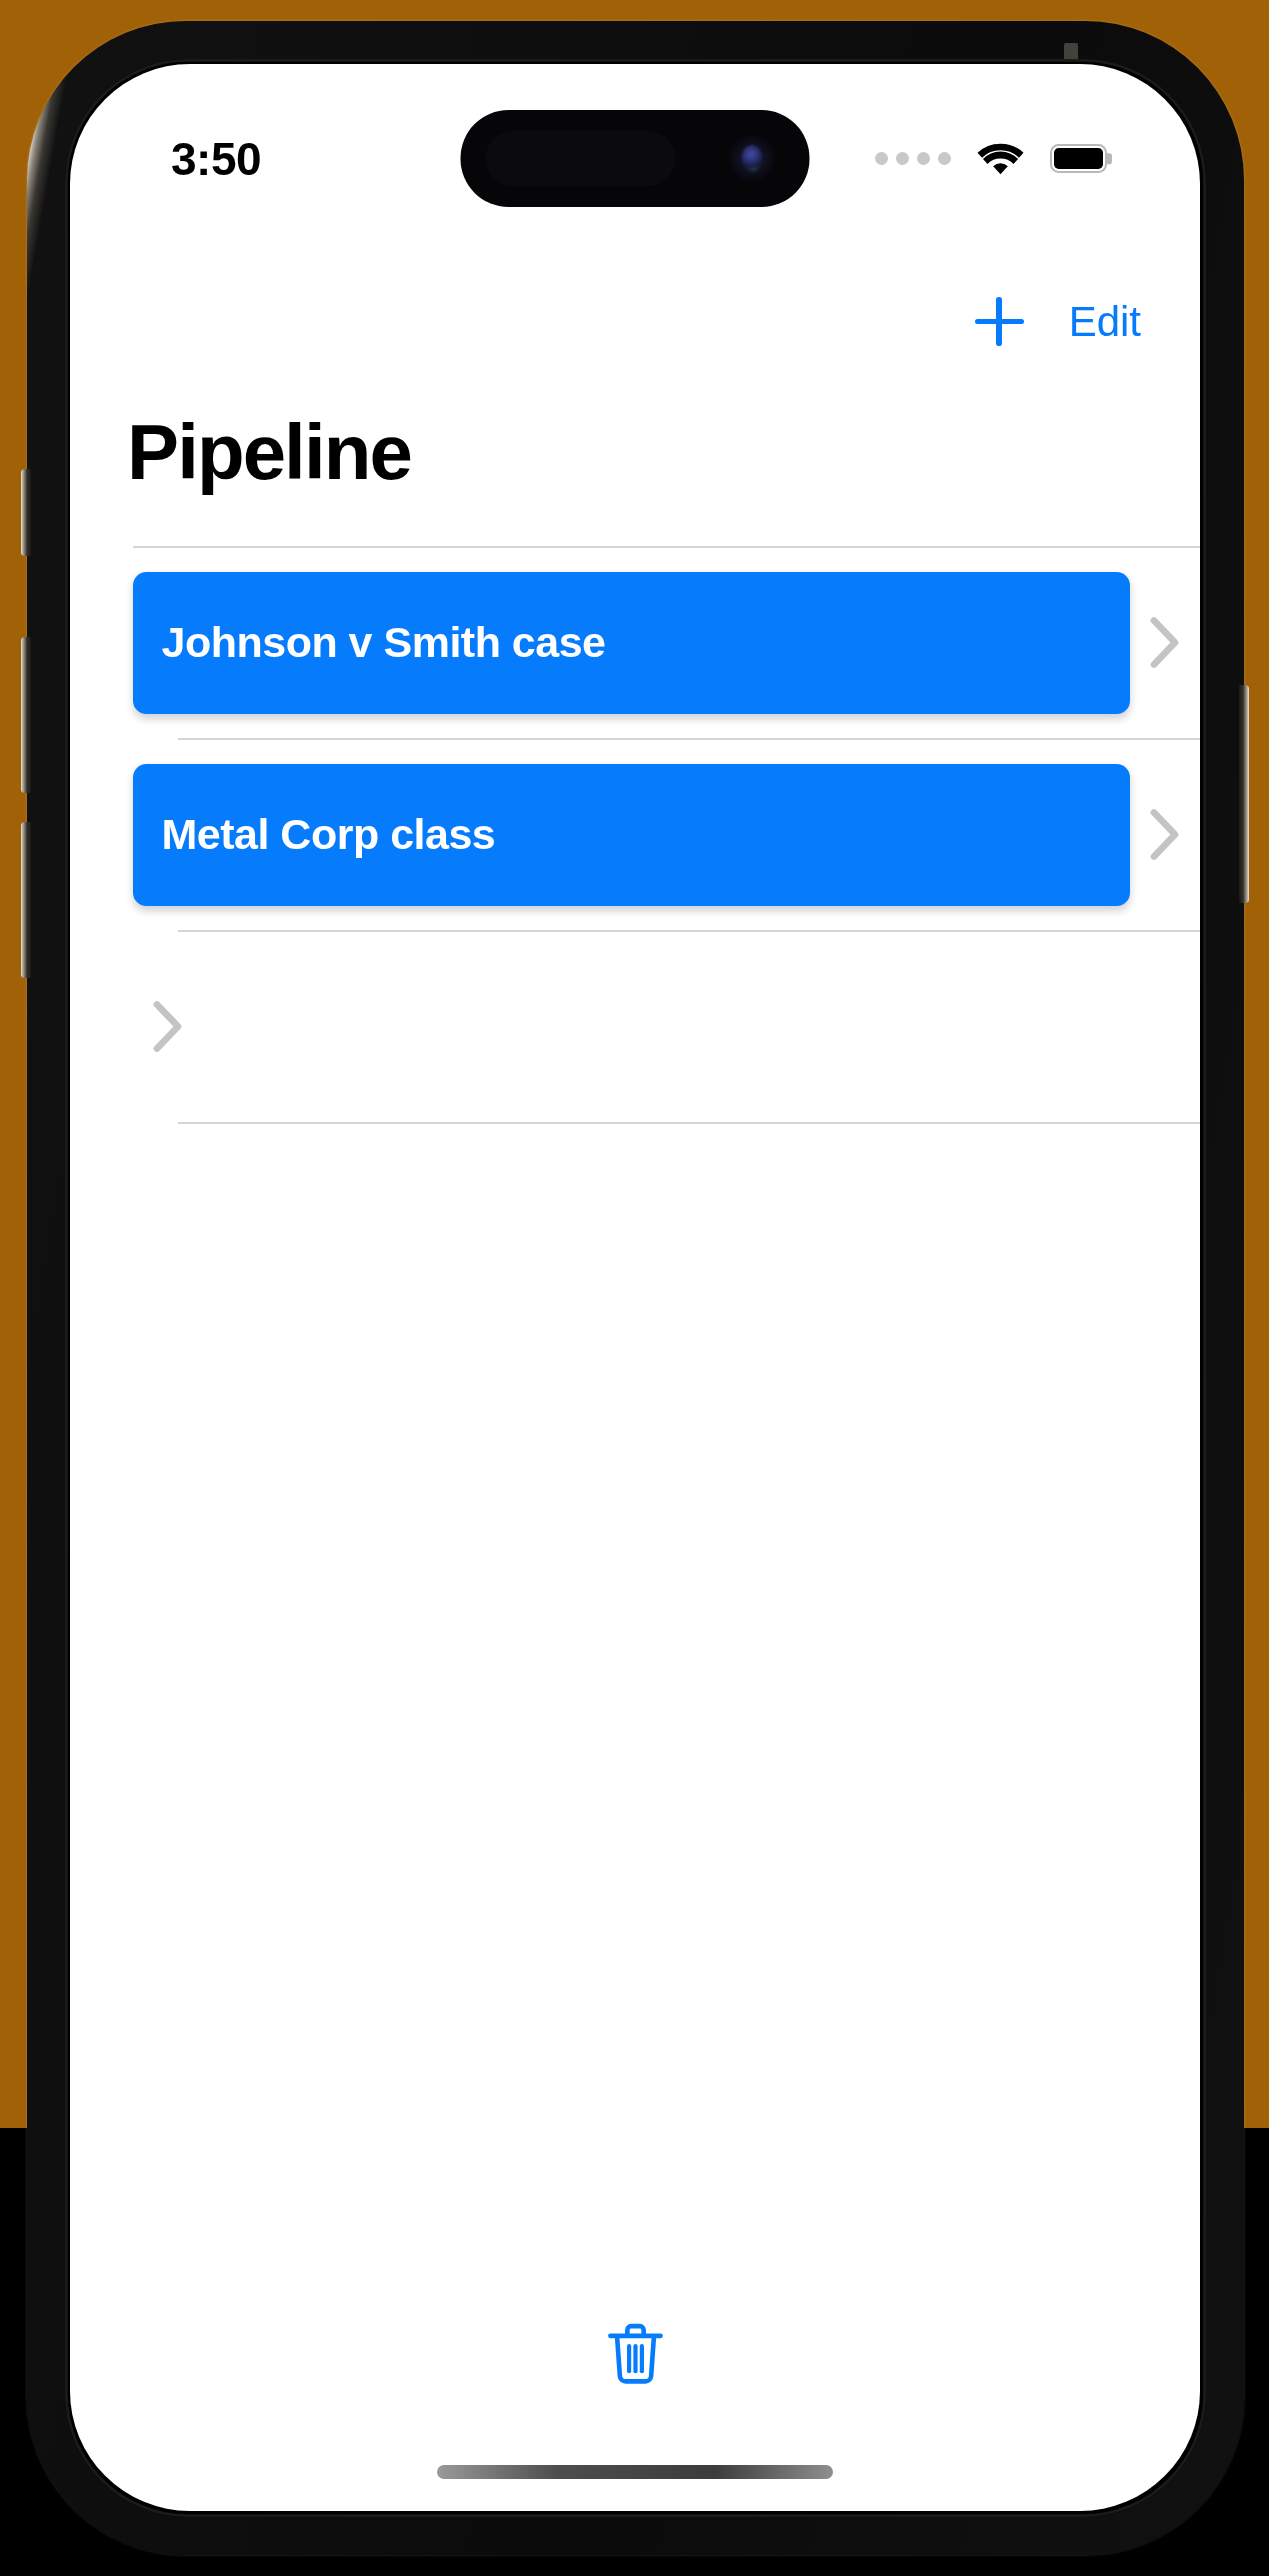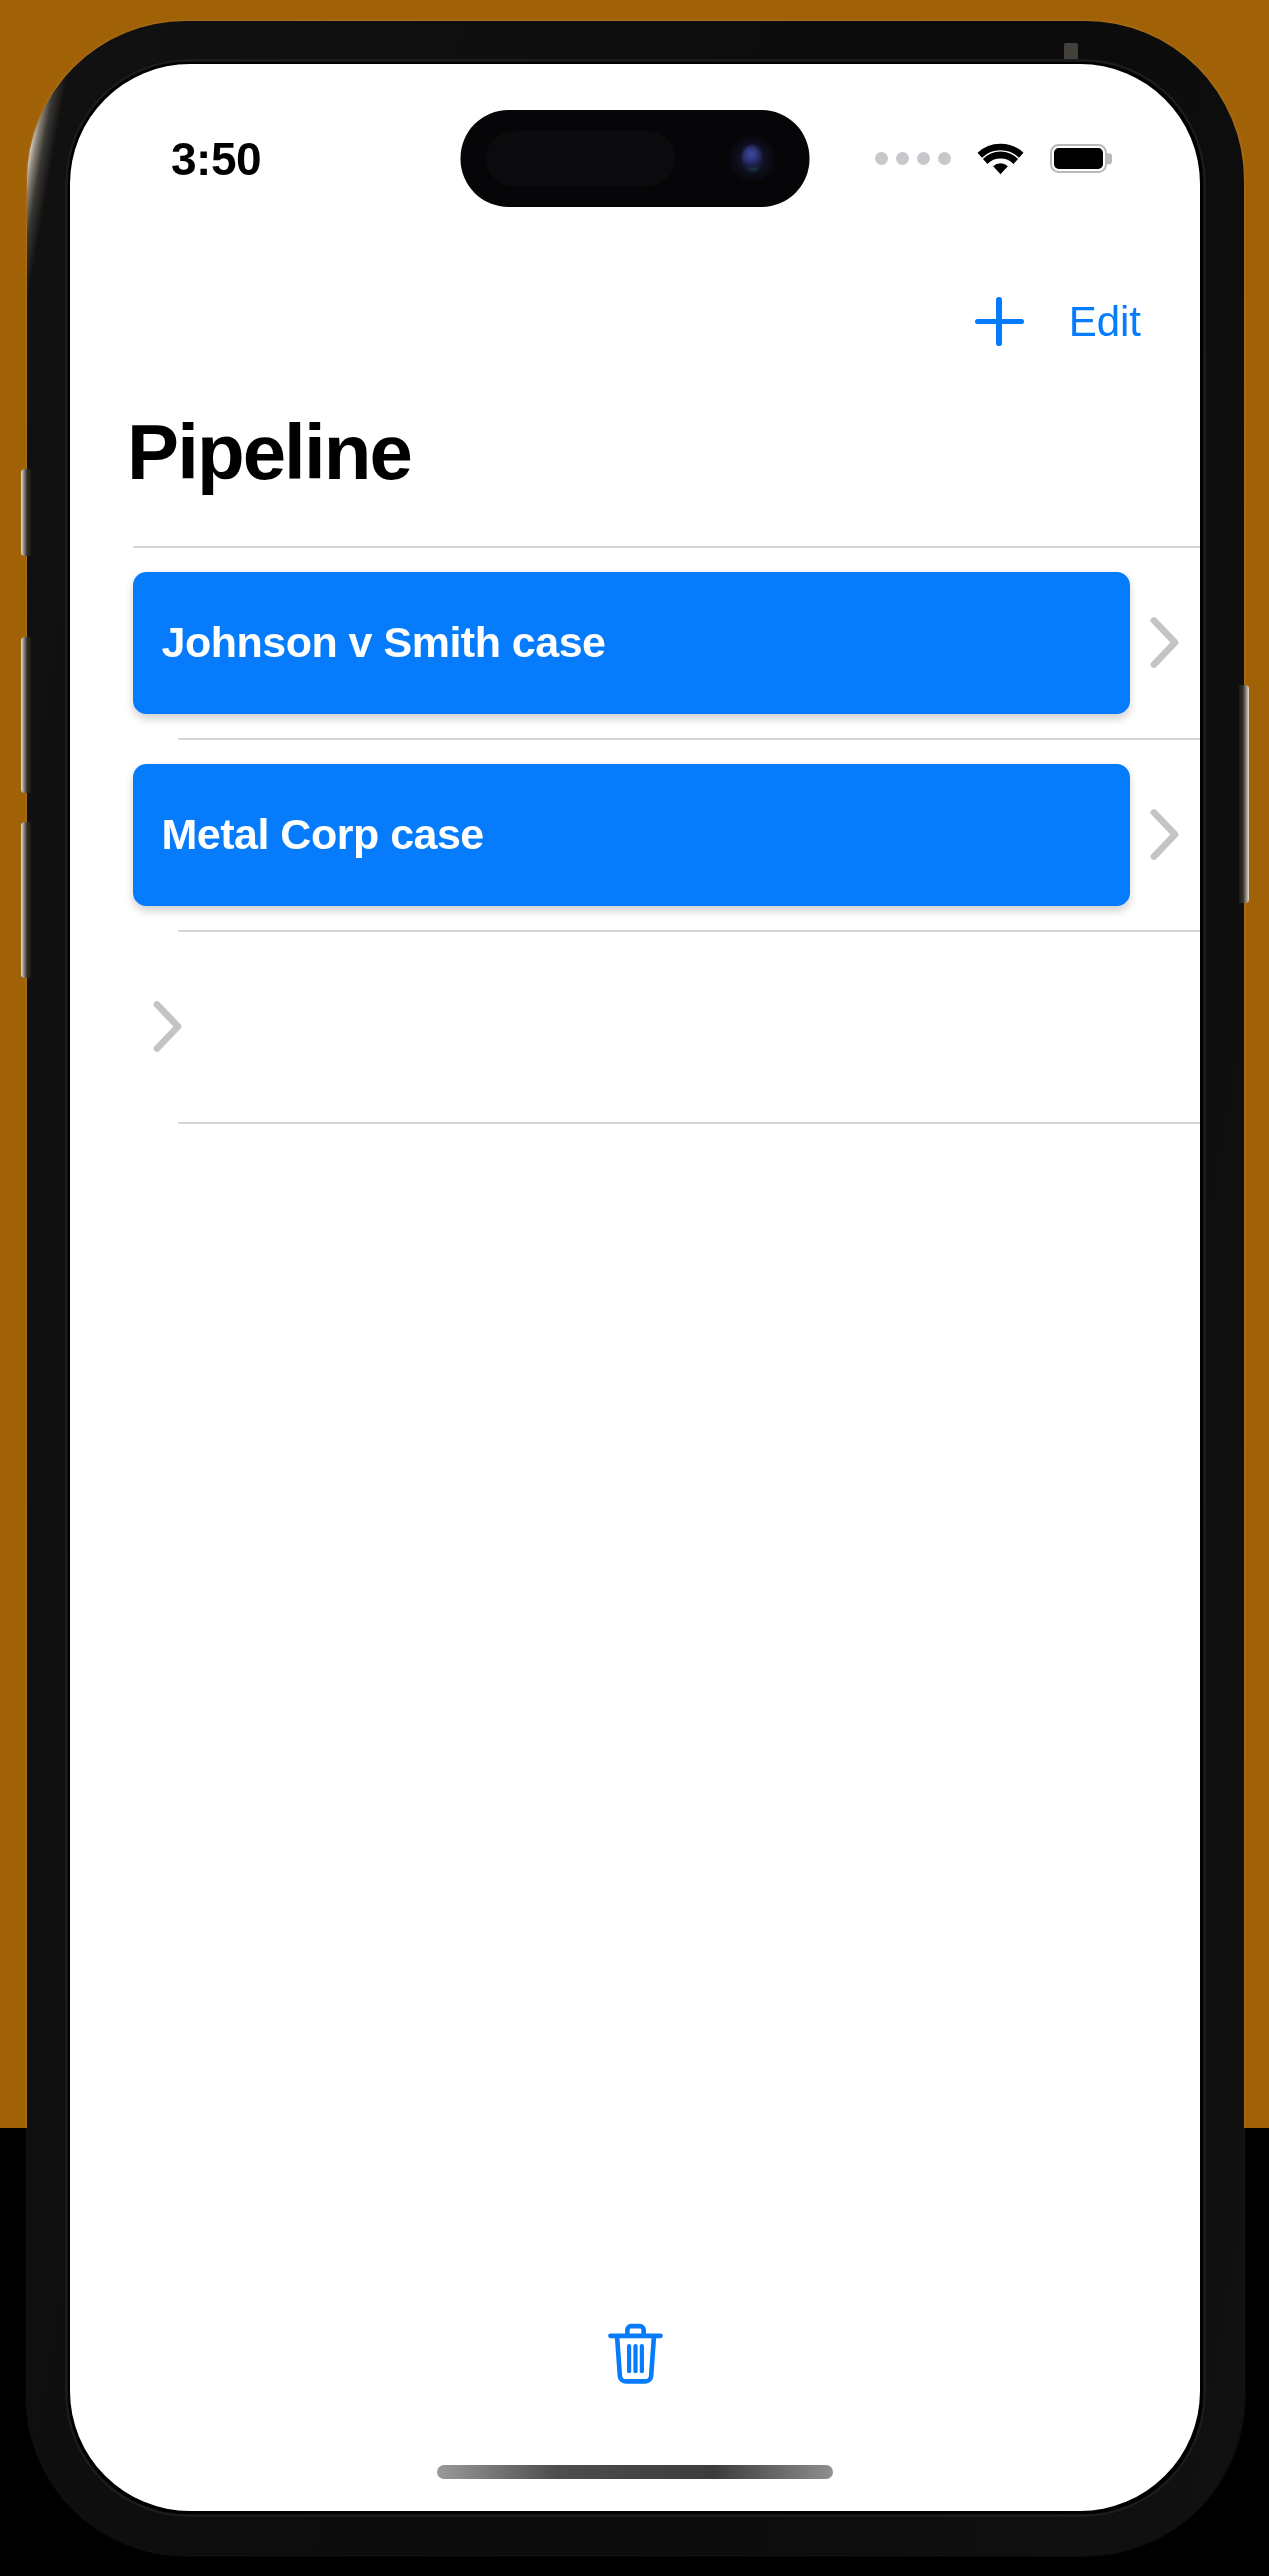--- a/index.html
+++ b/index.html
@@ -249,21 +249,21 @@
         <div class="row-chevron">
           <svg width="32" height="53" viewBox="0 0 16 26" fill="none">
             <path d="M2.5 2 L13 13 L2.5 24" stroke="#C4C4C6" stroke-width="3.4" stroke-linecap="round" stroke-linejoin="round"></path>
           </svg>
         </div>
       </div>
       <div class="row-sep"></div>
 
       <div class="row">
         <div class="row-pill">
-          <span class="row-label">Metal Corp case</span>
+          <span class="row-label">Metal Corp class</span>
         </div>
         <div class="row-chevron">
           <svg width="32" height="53" viewBox="0 0 16 26" fill="none">
             <path d="M2.5 2 L13 13 L2.5 24" stroke="#C4C4C6" stroke-width="3.4" stroke-linecap="round" stroke-linejoin="round"></path>
           </svg>
         </div>
       </div>
       <div class="row-sep"></div>
 
       <div class="row">

